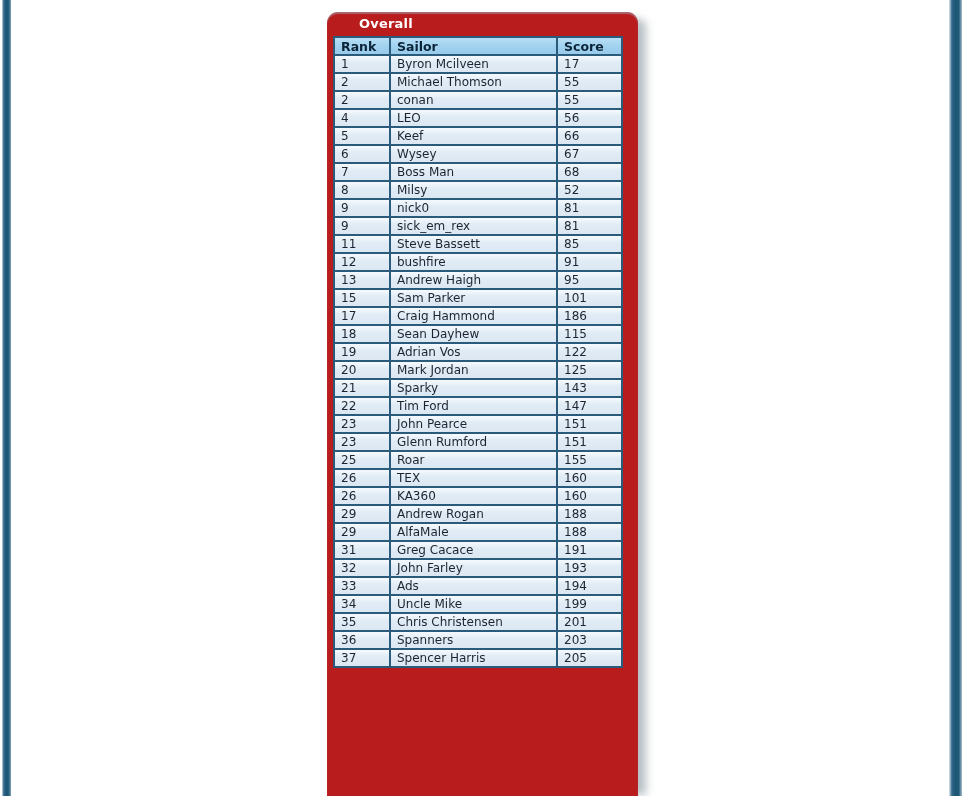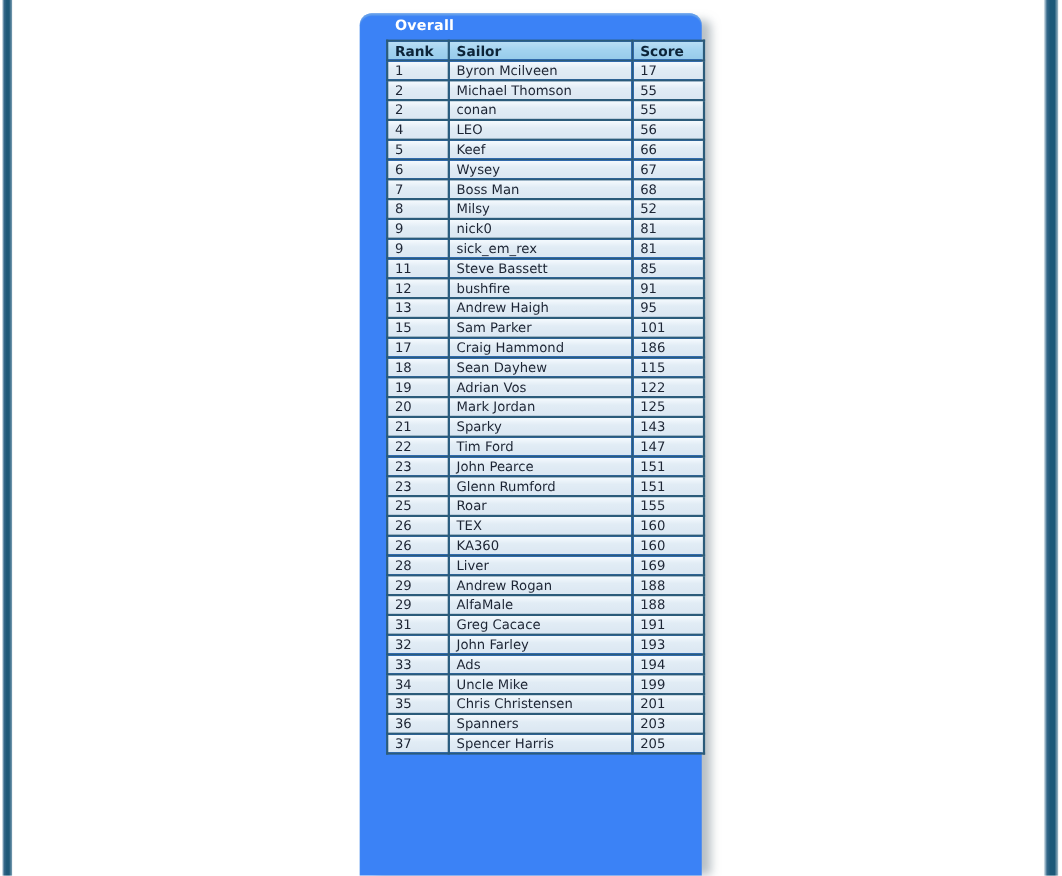--- a/index.html
+++ b/index.html
@@ -37,37 +37,37 @@
     position: absolute;
     left: 327px;
     top: 12px;
     width: 311px;
     height: 784px;
     border-radius: 11px 11px 0 0;
     background: linear-gradient(90deg,
       #2e6b8e 0px, #1b5a7d 6px,
       #19547455%, #174f6f calc(100% - 22px),
       #11415e calc(100% - 5px), #4a7b9c 100%);
-    background-color: #3b82f6;
+    background-color: #b91c1c;
     box-shadow: inset 0 2px 1px rgba(150, 195, 220, 0.45),
                 12px 3px 9px -4px rgba(125, 140, 150, 0.55);
   }
 
   .panel-title {
     height: 24px;
     line-height: 24px;
     padding-left: 32px;
     color: #ffffff;
     font-size: 13px;
     font-weight: bold;
     letter-spacing: 0.2px;
   }
 
   table.leaderboard {
-    margin-left: 24px;
+    margin-left: 6px;
     width: 288px;
     border-collapse: collapse;
     table-layout: fixed;
   }
   .leaderboard th,
   .leaderboard td {
     border: 2px solid #2b5b7a;
     height: 16px;
     padding: 0 2px 0 6px;
     text-align: left;
@@ -230,25 +230,20 @@
           <td>26</td>
           <td>TEX</td>
           <td>160</td>
         </tr>
         <tr>
           <td>26</td>
           <td>KA360</td>
           <td>160</td>
         </tr>
         <tr>
-          <td>28</td>
-          <td>Liver</td>
-          <td>169</td>
-        </tr>
-        <tr>
           <td>29</td>
           <td>Andrew Rogan</td>
           <td>188</td>
         </tr>
         <tr>
           <td>29</td>
           <td>AlfaMale</td>
           <td>188</td>
         </tr>
         <tr>

